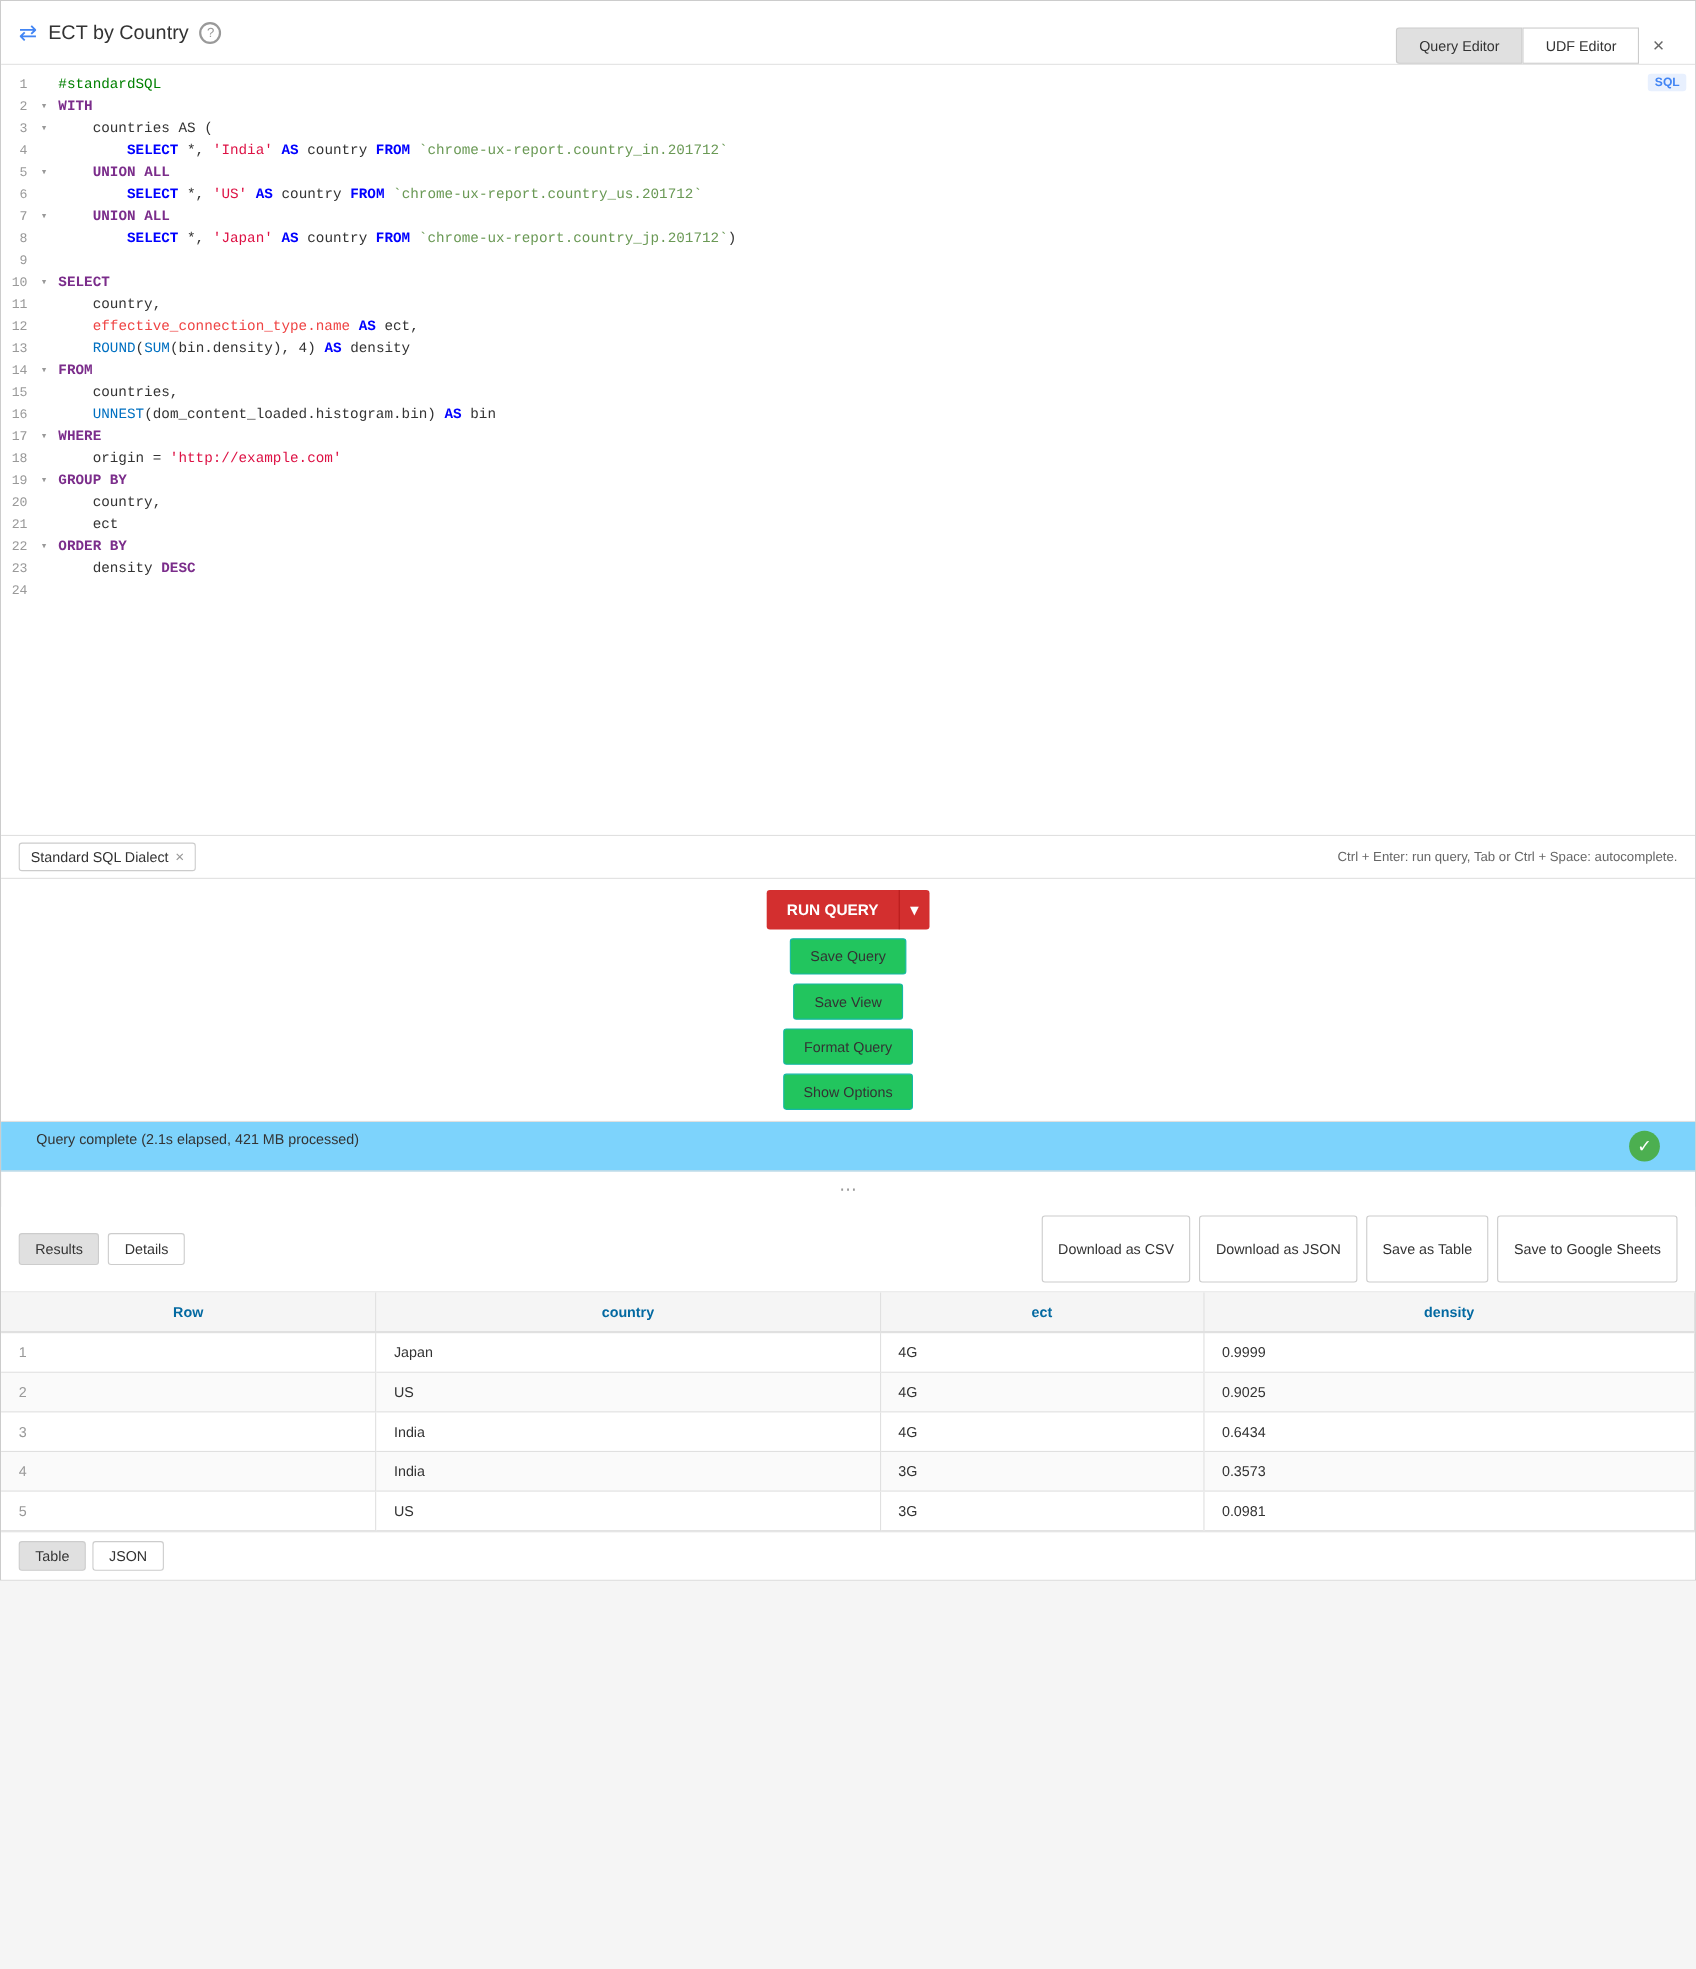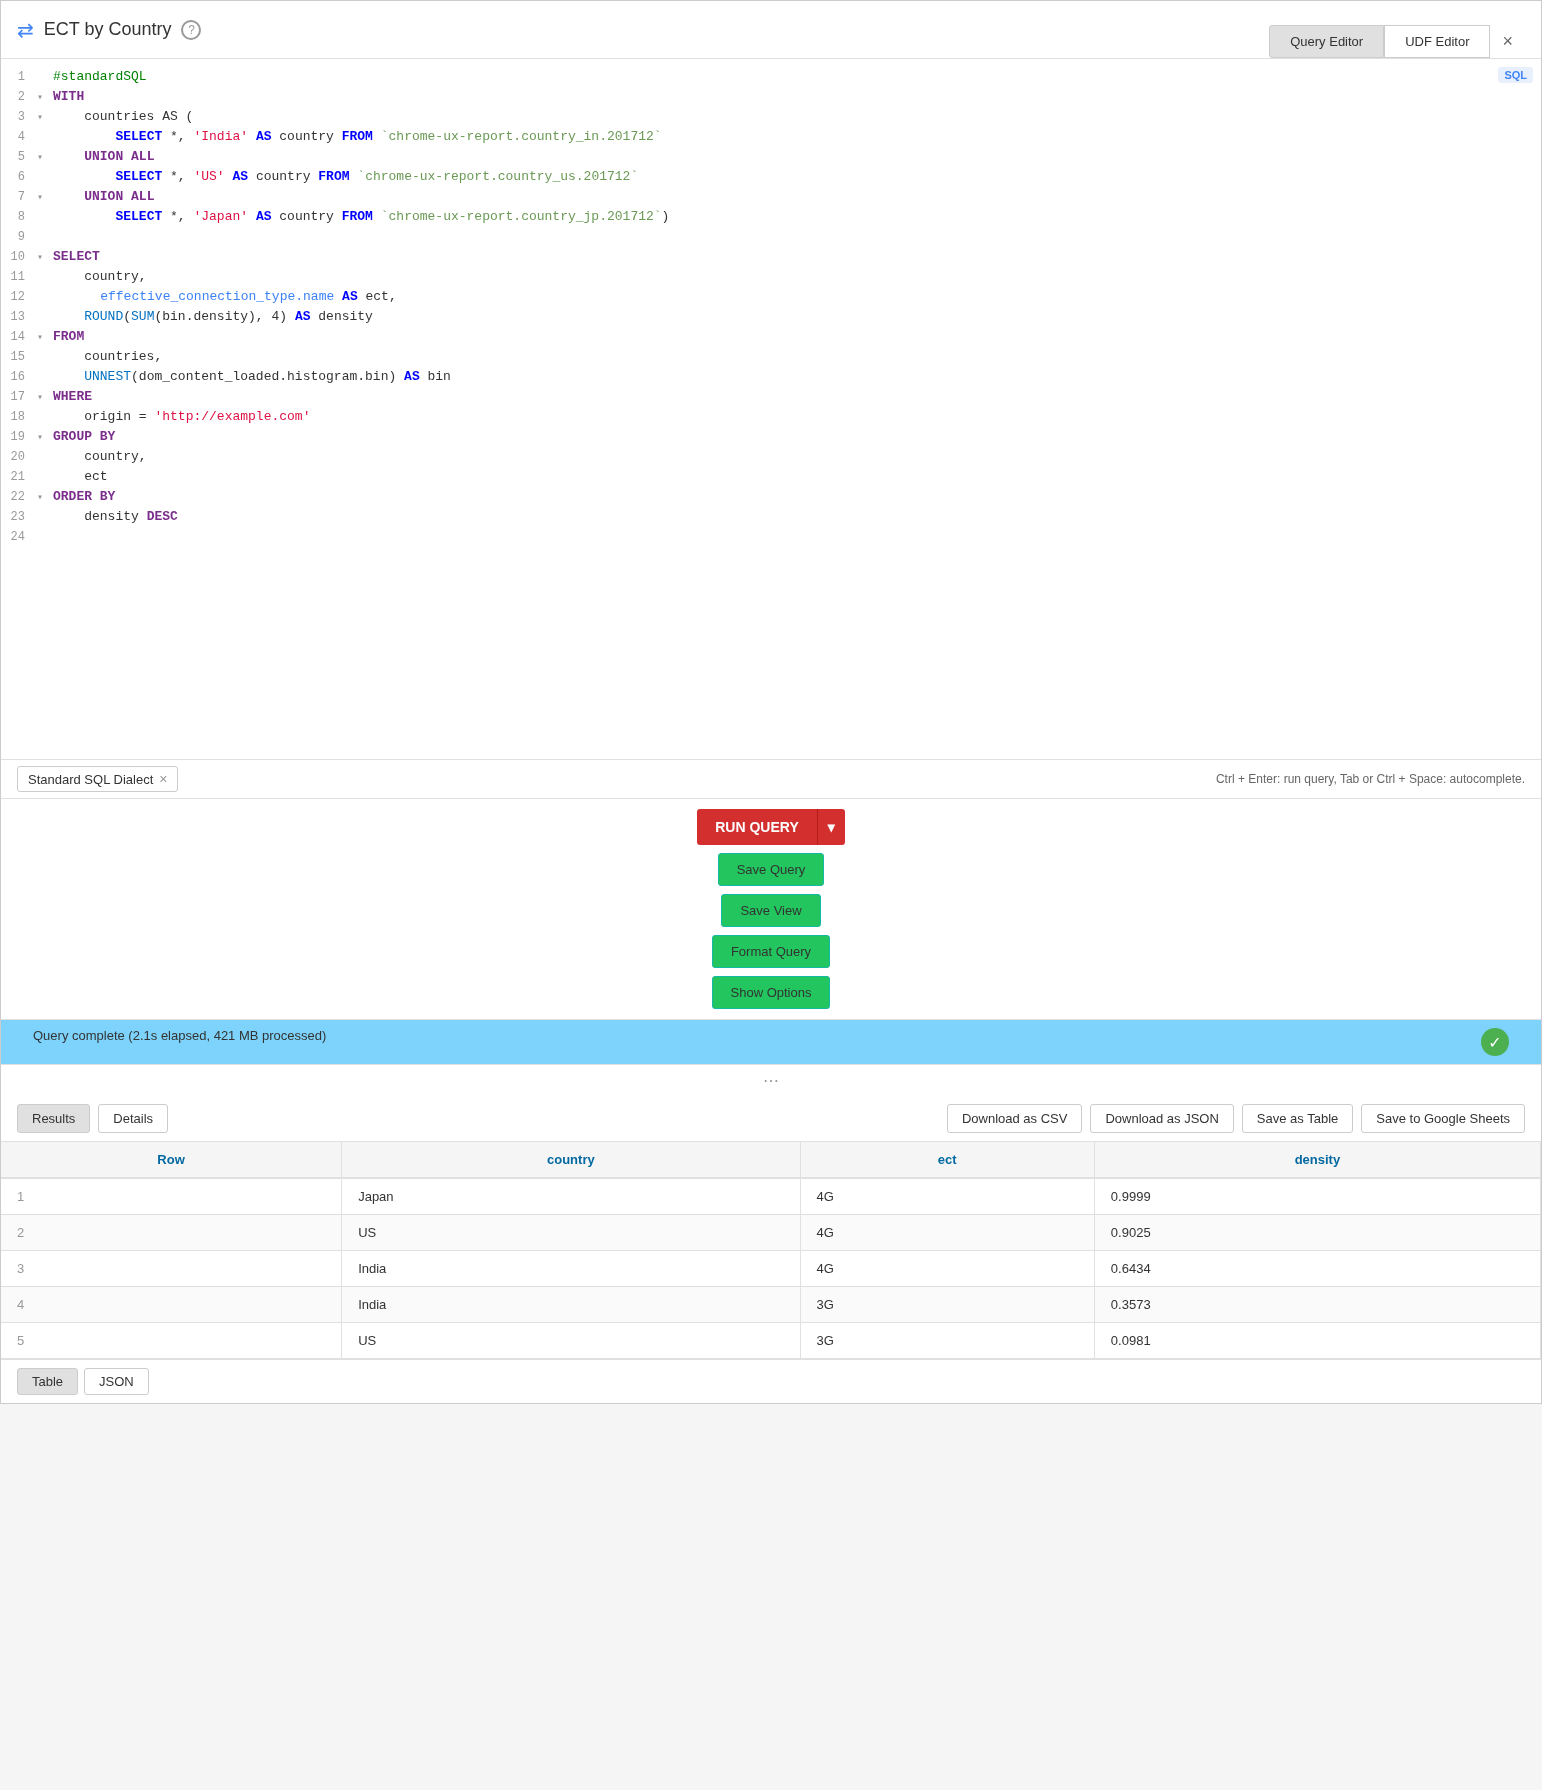--- a/index.html
+++ b/index.html
@@ -126,21 +126,21 @@
       padding-top: 3px;
     }
     .line-code {
       flex: 1;
       white-space: pre;
       color: #333;
     }
     
     .kw-blue { color: #00f; font-weight: bold; }
     .kw-purple { color: #7b2d8b; font-weight: bold; }
-    .kw-teal { color: #3b82f6; margin-left: 16px; }
+    .kw-teal { color: #ef4444; }
     .str-red { color: #d14; }
     .backtick { color: #6a9955; }
     .comment { color: #008000; }
     .fn-blue { color: #0070c1; }
     
     .editor-footer {
       padding: 6px 16px;
       display: flex;
       align-items: center;
       justify-content: space-between;
@@ -258,21 +258,21 @@
       font-size: 13px;
       color: #333;
       background: #fff;
     }
     .results-tab.active {
       background: #e0e0e0;
       font-weight: 500;
       text-align: right;
     }
     .results-action-btn {
-      padding: 6px 14px;
+      padding: 22px 14px;
       border: 1px solid #ccc;
       background: #fff;
       border-radius: 3px;
       cursor: pointer;
       font-size: 13px;
       color: #333;
       margin-left: auto;
     }
     .results-action-btns {
       display: flex;

